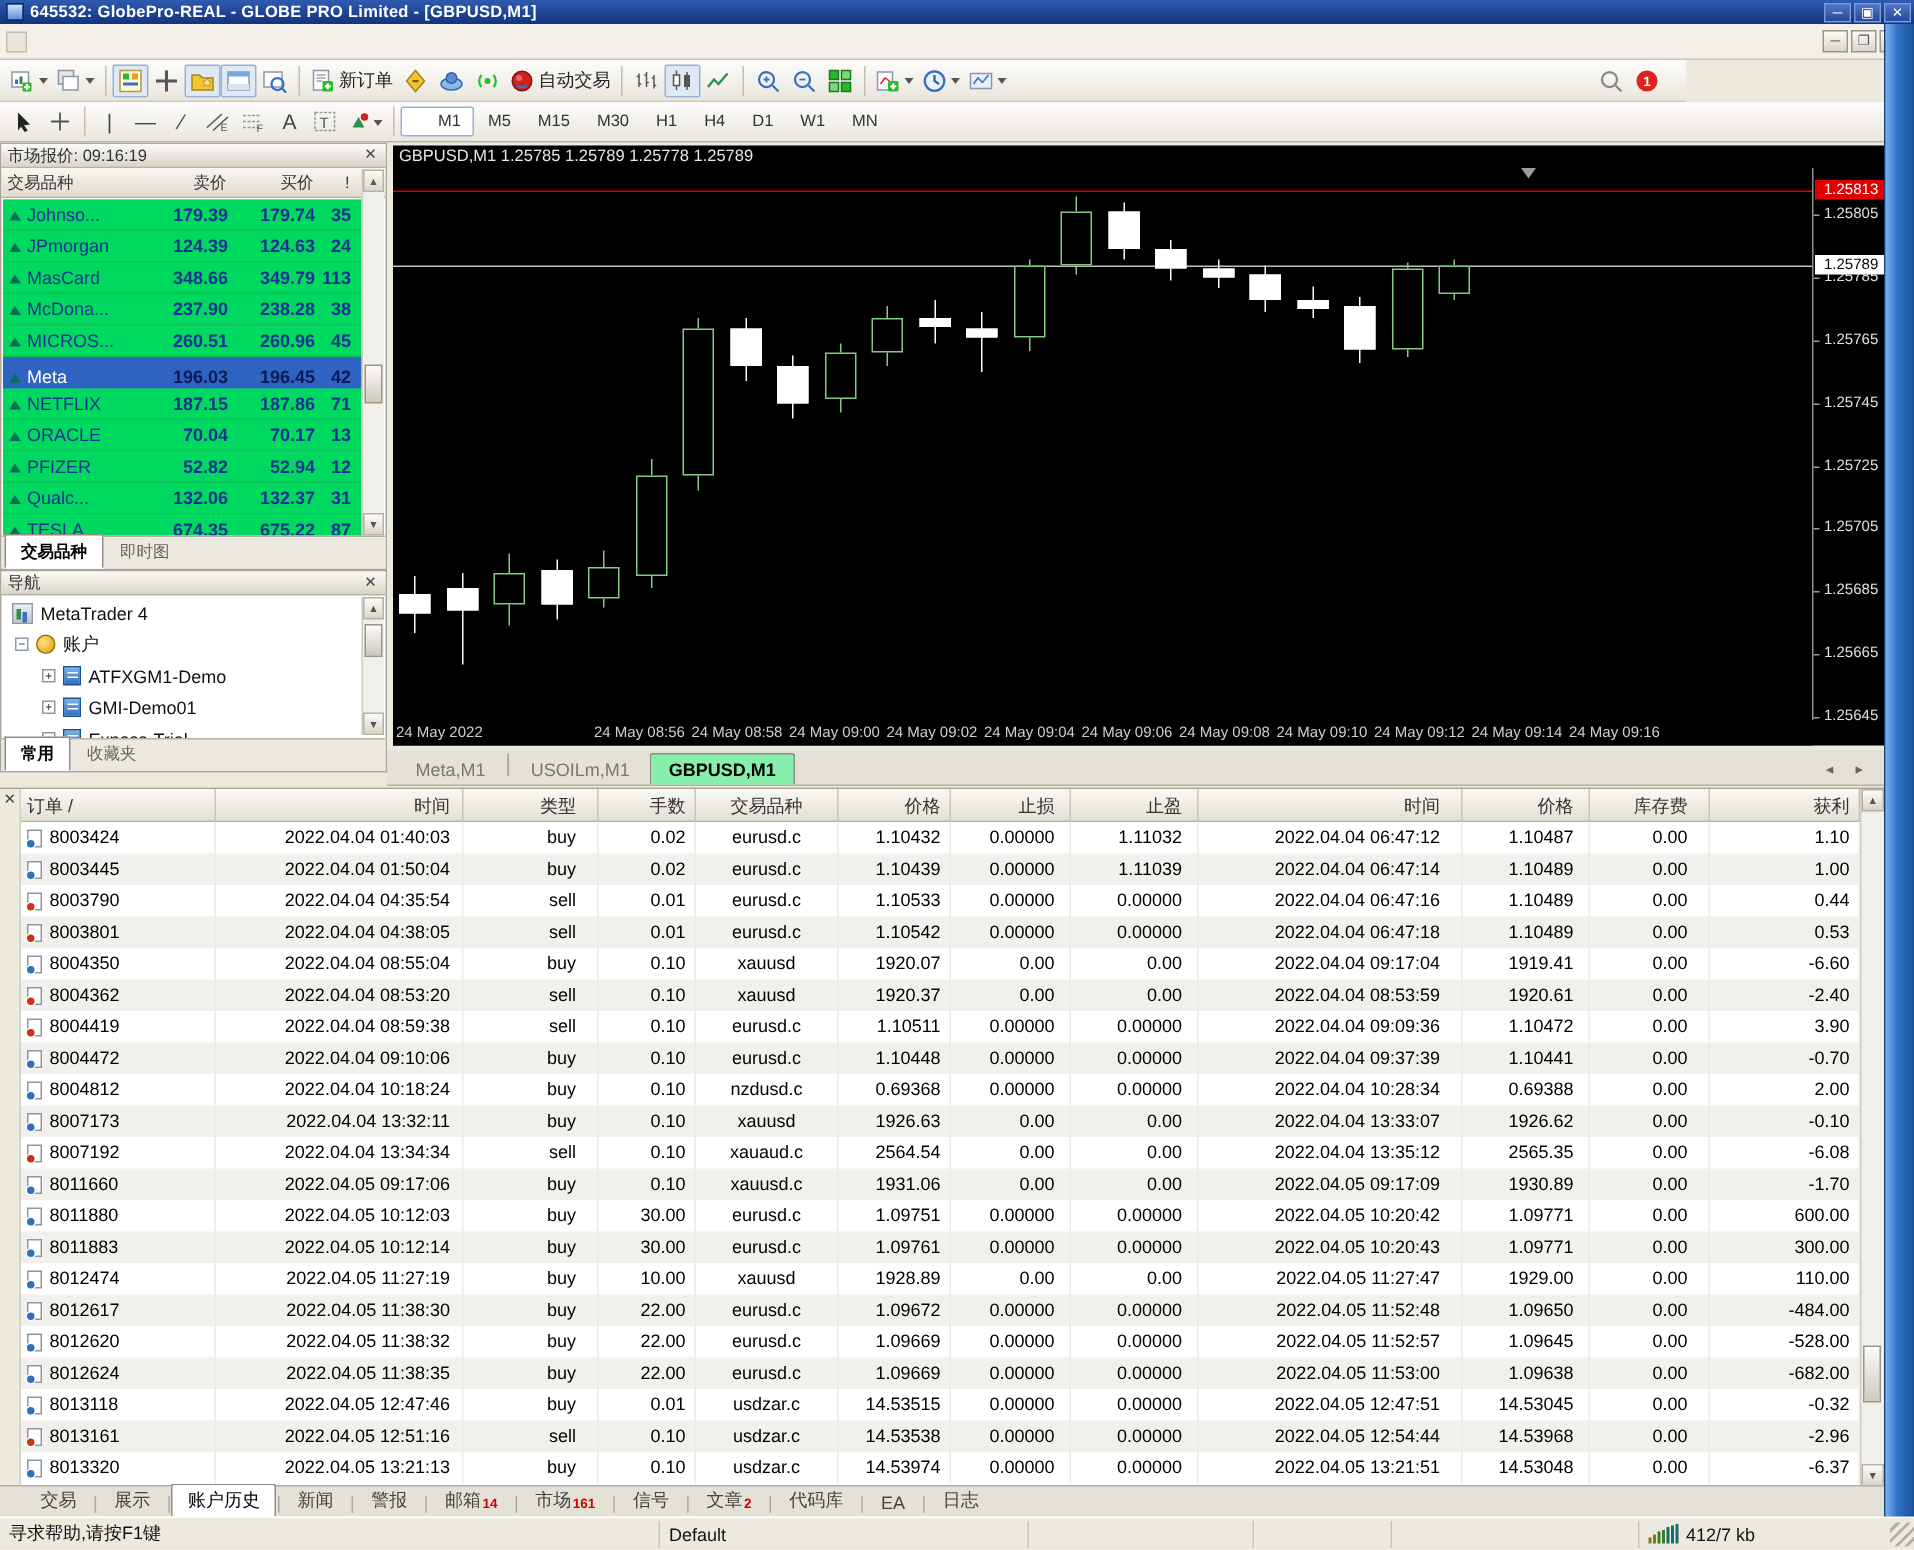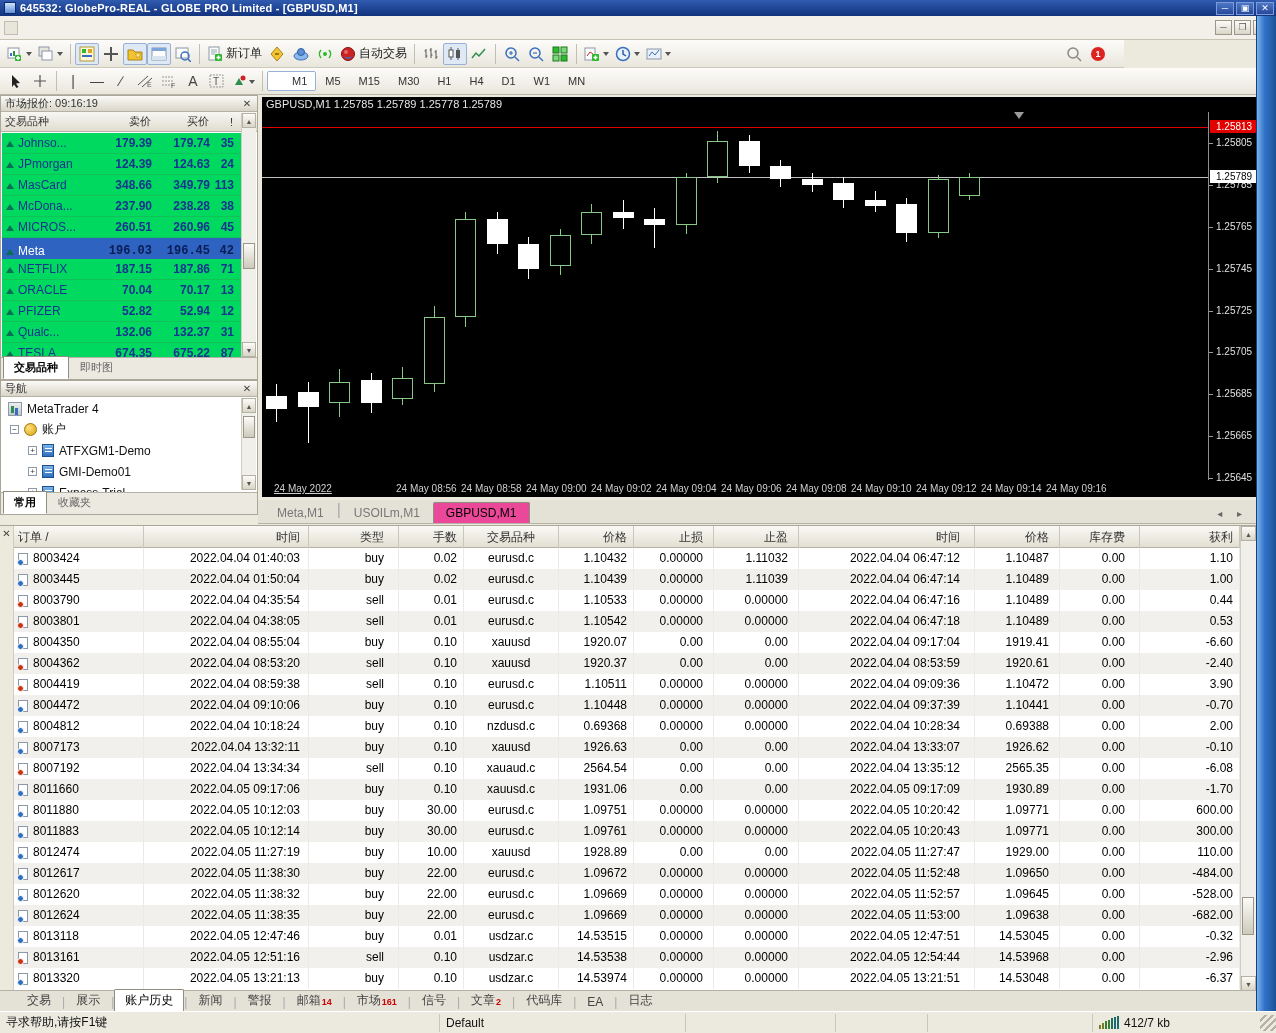--- a/index.html
+++ b/index.html
@@ -56,21 +56,21 @@
 
   
   #mw { left:0; top:95px; width:258px; height:285px; }
   .mw-head { display:flex; height:20px; background:linear-gradient(#f8f7f3,#e0dccf); border-bottom:1px solid #b5b2a5;
     font-size:11px; color:#333; align-items:center; }
   .mw-rows { position:absolute; top:37px; left:1px; width:240px; height:225px; overflow:hidden; background:#00d95f; }
   .mw-row { display:flex; height:21px; align-items:center; background:#00d95f; border-bottom:1px solid #12c257;
     font-size:12px; color:#15338f; }
   .mw-row.selected { background:#2f63c2; border-bottom-color:#2f63c2;align-items:flex-end; }
   .mw-row.selected .c-sym { color:#fff; }
-  .mw-row.selected .num { color:#0a1c55;font-family:Liberation Mono, monospace; }
+  .mw-row.selected .num { color:#0a1c55; }
   .c-sym { width:92px; padding-left:4px; display:flex; align-items:center; gap:4px; overflow:hidden; white-space:nowrap; }
   .c-bid,.c-ask { width:58px; text-align:right; font-weight:bold; }
   .c-spr { width:26px; text-align:right; font-weight:bold; padding-right:2px; }
   .up-arr { width:0; height:0; border:4px solid transparent; border-bottom:6px solid #0a6e52; margin-top:-3px; }
   .vscroll { position:absolute; right:1px; width:15px; background:#f1efe9; border-left:1px solid #cfccc0; }
   .sb-btn { height:15px; font-size:7px; color:#555; text-align:center; line-height:15px;
     background:linear-gradient(#fcfbf8,#d9d5c8); border:1px solid #b5b2a5; }
   .sb-thumb { position:absolute; left:1px; width:12px; background:linear-gradient(#fcfbf8,#cdc9bc); border:1px solid #9a9688; }
 
   
@@ -101,21 +101,21 @@
   .wick { position:absolute; width:1px; }
   .cbody { position:absolute; width:21px; }
   .xaxis { position:absolute; left:0; top:383px; width:946px; height:17px; background:#000; }
   .xlab { position:absolute; top:3px; color:#cfcfcf; font-size:10px; white-space:nowrap; }
   .shift-marker { position:absolute; top:0; left:752px; width:0; height:0; border:5px solid transparent; border-top:7px solid #9a9a9a; }
 
   
   #chart-tabs { position:absolute; left:258px; top:500px; width:998px; height:24px; background:#e4e1d6;
     border-bottom:1px solid #b5b2a5; display:flex; align-items:flex-end; padding-left:6px; }
   .ctab { font-size:12px; color:#777; padding:3px 12px; border:1px solid transparent; border-bottom:none; }
-  .ctab.active { background:#ec4899; color:#000; border-color:#8f8c80; border-radius:2px 2px 0 0; }
+  .ctab.active { background:#86efac; color:#000; border-color:#8f8c80; border-radius:2px 2px 0 0;font-weight:bold; }
   .ctab-sep { color:#aaa; margin-bottom:4px; }
   .ctab-arrows { margin-left:auto; padding:0 8px 4px 0; color:#666; font-size:10px; letter-spacing:6px; }
 
   
   #terminal { position:absolute; left:0; top:525px; width:1256px; height:465px; background:#fff; border-top:1px solid #aaa79a; }
   .t-close { position:absolute; left:0; top:0; width:14px; height:465px; background:#ece9dd; border-right:1px solid #cfccc0; }
   .t-close .x { display:block; font-size:10px; color:#444; text-align:center; margin-top:2px; }
   .t-head { position:absolute; left:14px; top:0; height:22px; display:flex; background:linear-gradient(#faf9f5,#e3dfd2);
     border-bottom:1px solid #b5b2a5; font-size:12px; color:#333; align-items:center; }
   .t-head div { border-right:1px solid #c9c6ba; height:22px; line-height:22px; }
@@ -667,21 +667,21 @@
           <span>1.25665</span>
         </div>
         <div class="ytick" style="top: 360px;">
           <i></i>
           <span>1.25645</span>
         </div>
         <div class="badge red" style="top: 8px;">1.25813</div>
         <div class="badge white" style="top: 58px;">1.25789</div>
       </div>
     <div class="xaxis" id="xaxis">
-        <span class="xlab" style="left: 12px; text-decoration: underline;">24 May 2022</span>
+        <span class="xlab" style="left: 2px;">24 May 2022</span>
         <span class="xlab" style="left: 134px;">24 May 08:56</span>
         <span class="xlab" style="left: 199px;">24 May 08:58</span>
         <span class="xlab" style="left: 264px;">24 May 09:00</span>
         <span class="xlab" style="left: 329px;">24 May 09:02</span>
         <span class="xlab" style="left: 394px;">24 May 09:04</span>
         <span class="xlab" style="left: 459px;">24 May 09:06</span>
         <span class="xlab" style="left: 524px;">24 May 09:08</span>
         <span class="xlab" style="left: 589px;">24 May 09:10</span>
         <span class="xlab" style="left: 654px;">24 May 09:12</span>
         <span class="xlab" style="left: 719px;">24 May 09:14</span>

